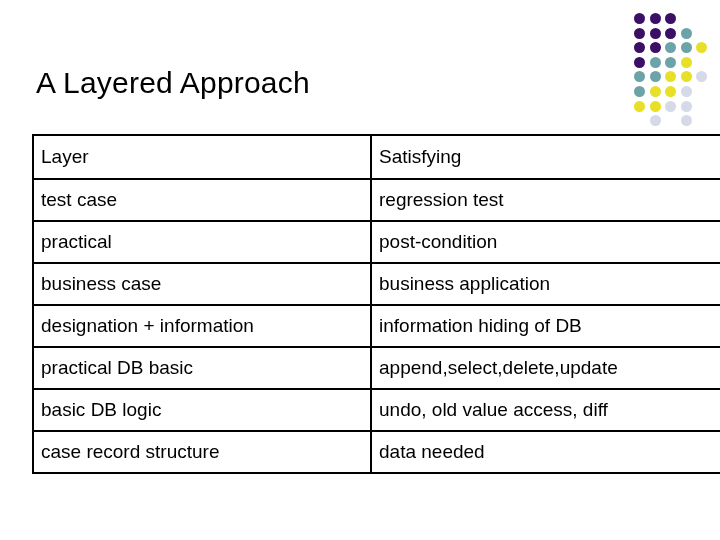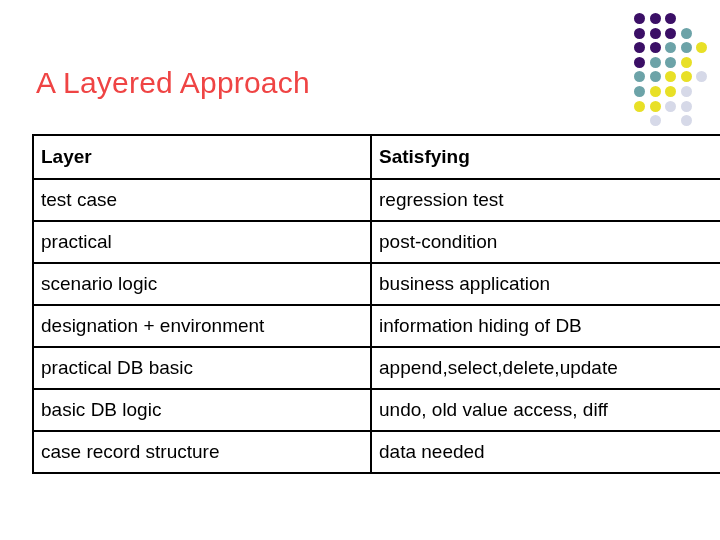--- a/index.html
+++ b/index.html
@@ -38,21 +38,21 @@
     border-radius: 50%;
   }
 
   
   #slide-title {
     position: absolute;
     left: 36px;
     top: 66px;
     font-size: 30px;
     font-weight: normal;
-    color: #ef4444;
+    color: #000000;
     letter-spacing: 0.2px;
     white-space: nowrap;
   }
 
   
   #layer-table {
     position: absolute;
     left: 32px;
     top: 134px;
     width: 670px;
@@ -66,21 +66,21 @@
     font-size: 19px;
     color: #000000;
     text-align: left;
     vertical-align: middle;
     font-weight: normal;
     line-height: 1.15;
     white-space: nowrap;
     overflow: hidden;
   }
   #layer-table thead th {
-    font-weight: bold;
+    font-weight: normal;
     height: 34px;
   }
   #layer-table tbody td {
     height: 32px;
   }
   .col-layer  { width: 322px; }
   .col-satisfy{ width: 348px; }
 
   
   .tight td { font-size: 18px; }
@@ -137,25 +137,25 @@
   <tbody id="table-body">
       <tr>
         <td class="col-layer">test case</td>
         <td class="col-satisfy">regression test</td>
       </tr>
       <tr>
         <td class="col-layer">practical</td>
         <td class="col-satisfy">post-condition</td>
       </tr>
       <tr>
-        <td class="col-layer">scenario logic</td>
+        <td class="col-layer">business case</td>
         <td class="col-satisfy">business application</td>
       </tr>
       <tr class="tight">
-        <td class="col-layer">designation + environment</td>
+        <td class="col-layer">designation + information</td>
         <td class="col-satisfy">information hiding of DB</td>
       </tr>
       <tr class="tight">
         <td class="col-layer">practical DB basic</td>
         <td class="col-satisfy">append,select,delete,update</td>
       </tr>
       <tr class="tight">
         <td class="col-layer">basic DB logic</td>
         <td class="col-satisfy">undo, old value access, diff</td>
       </tr>

